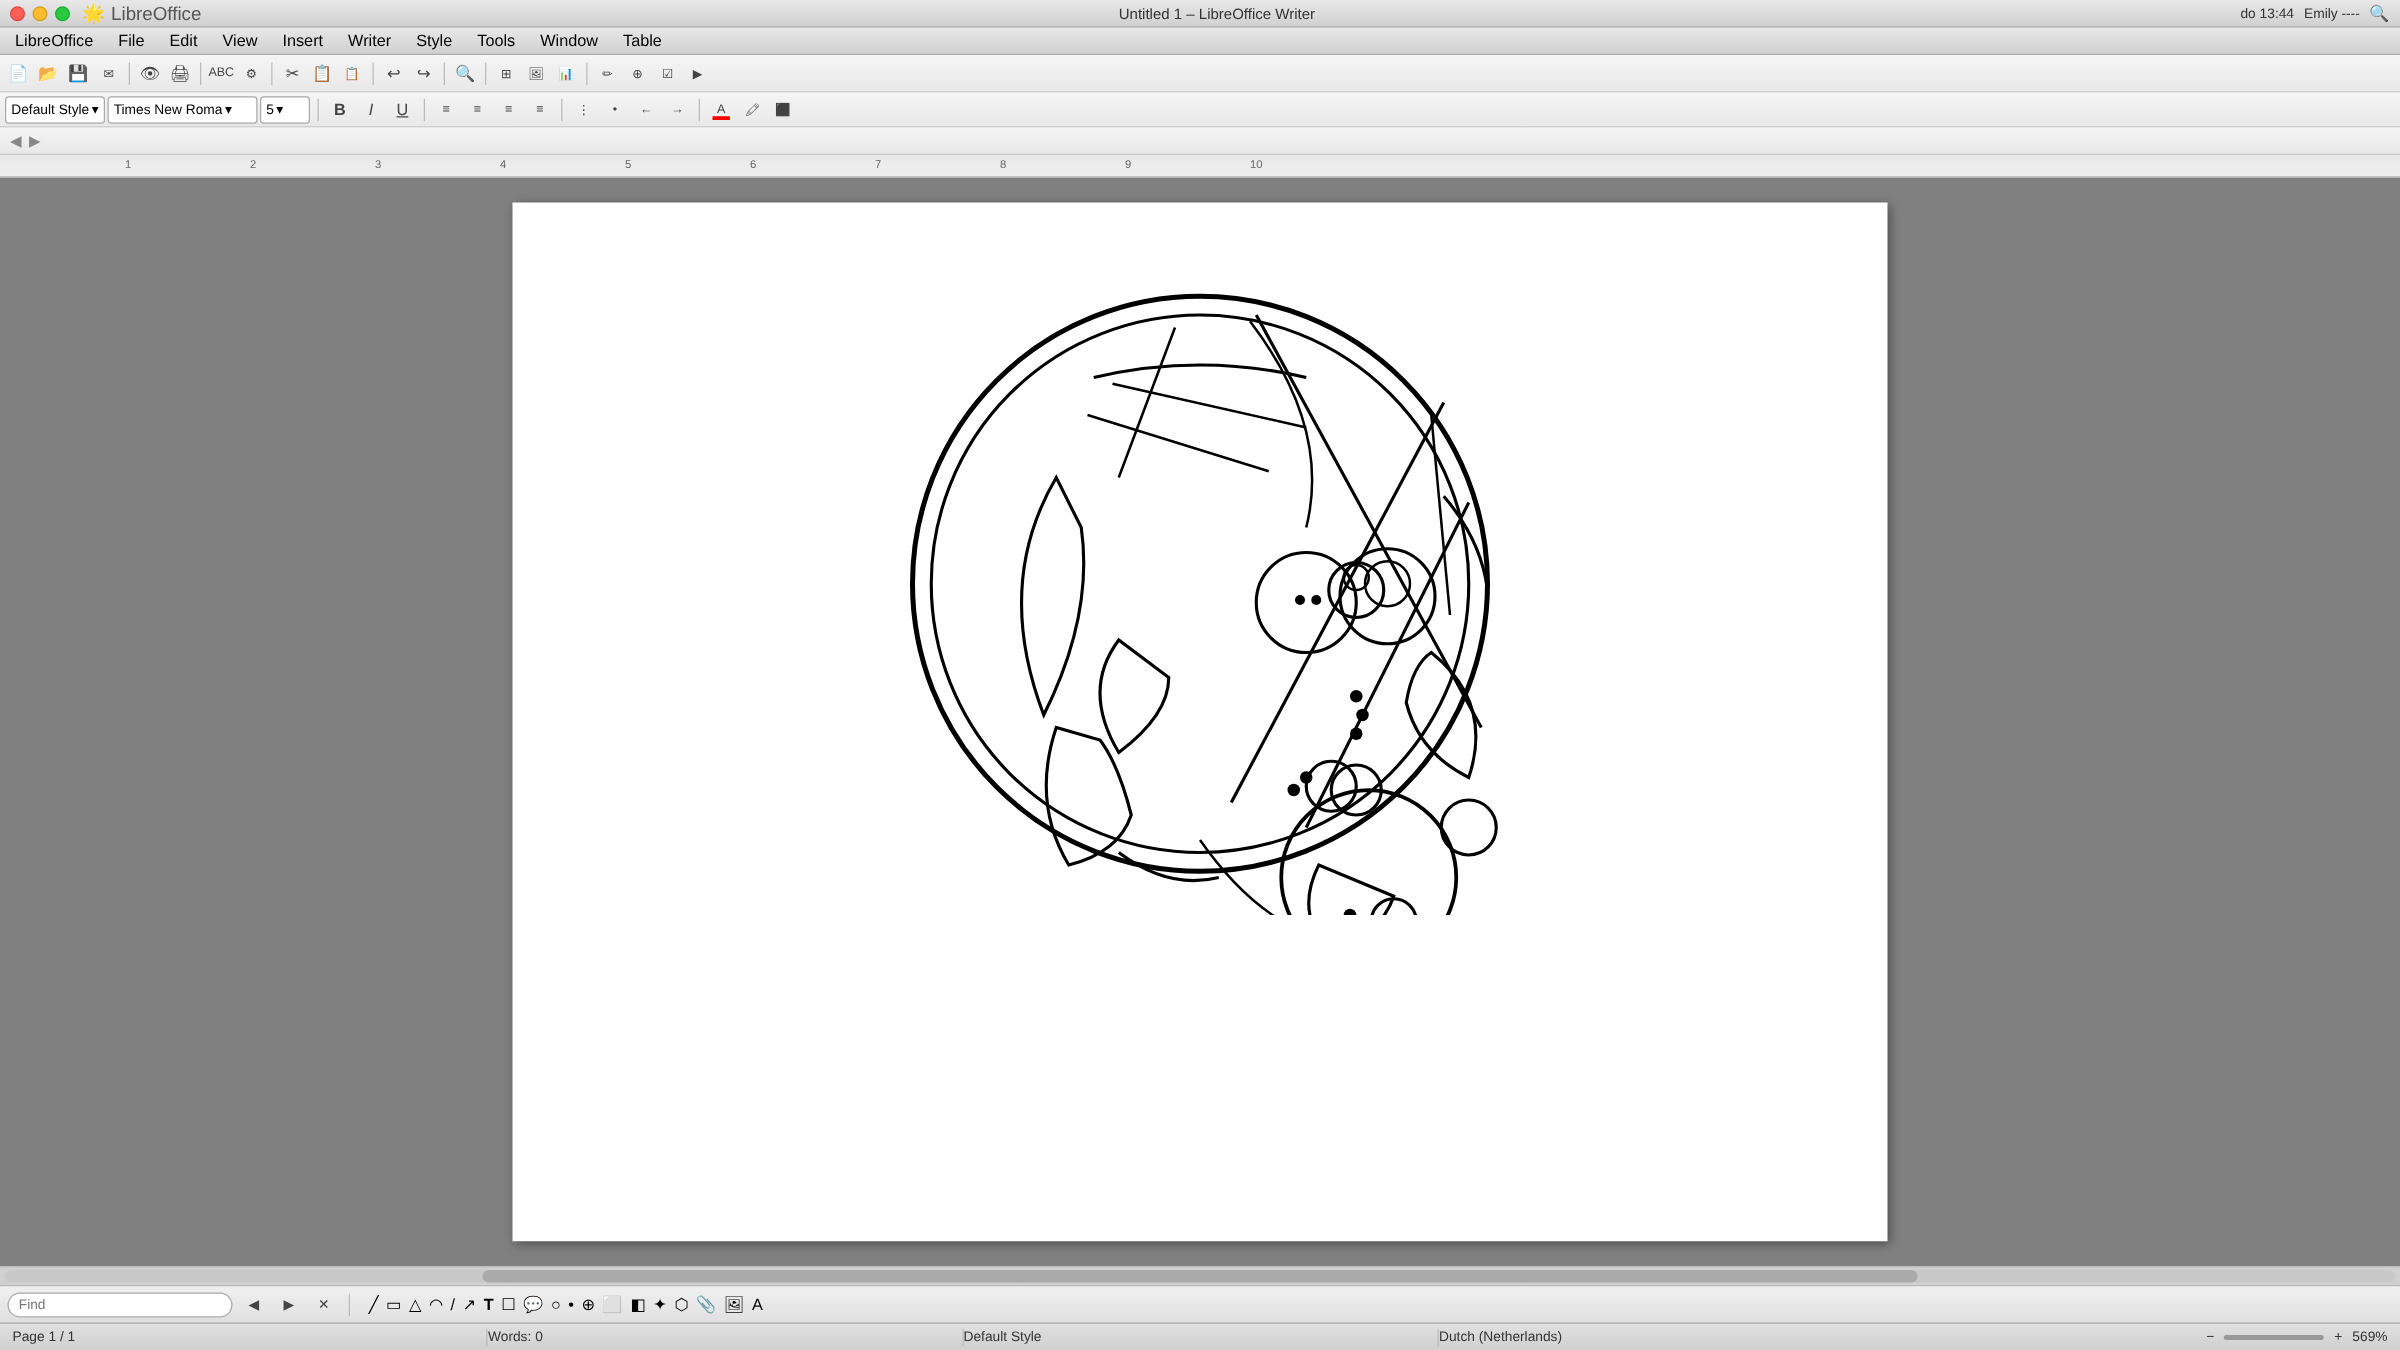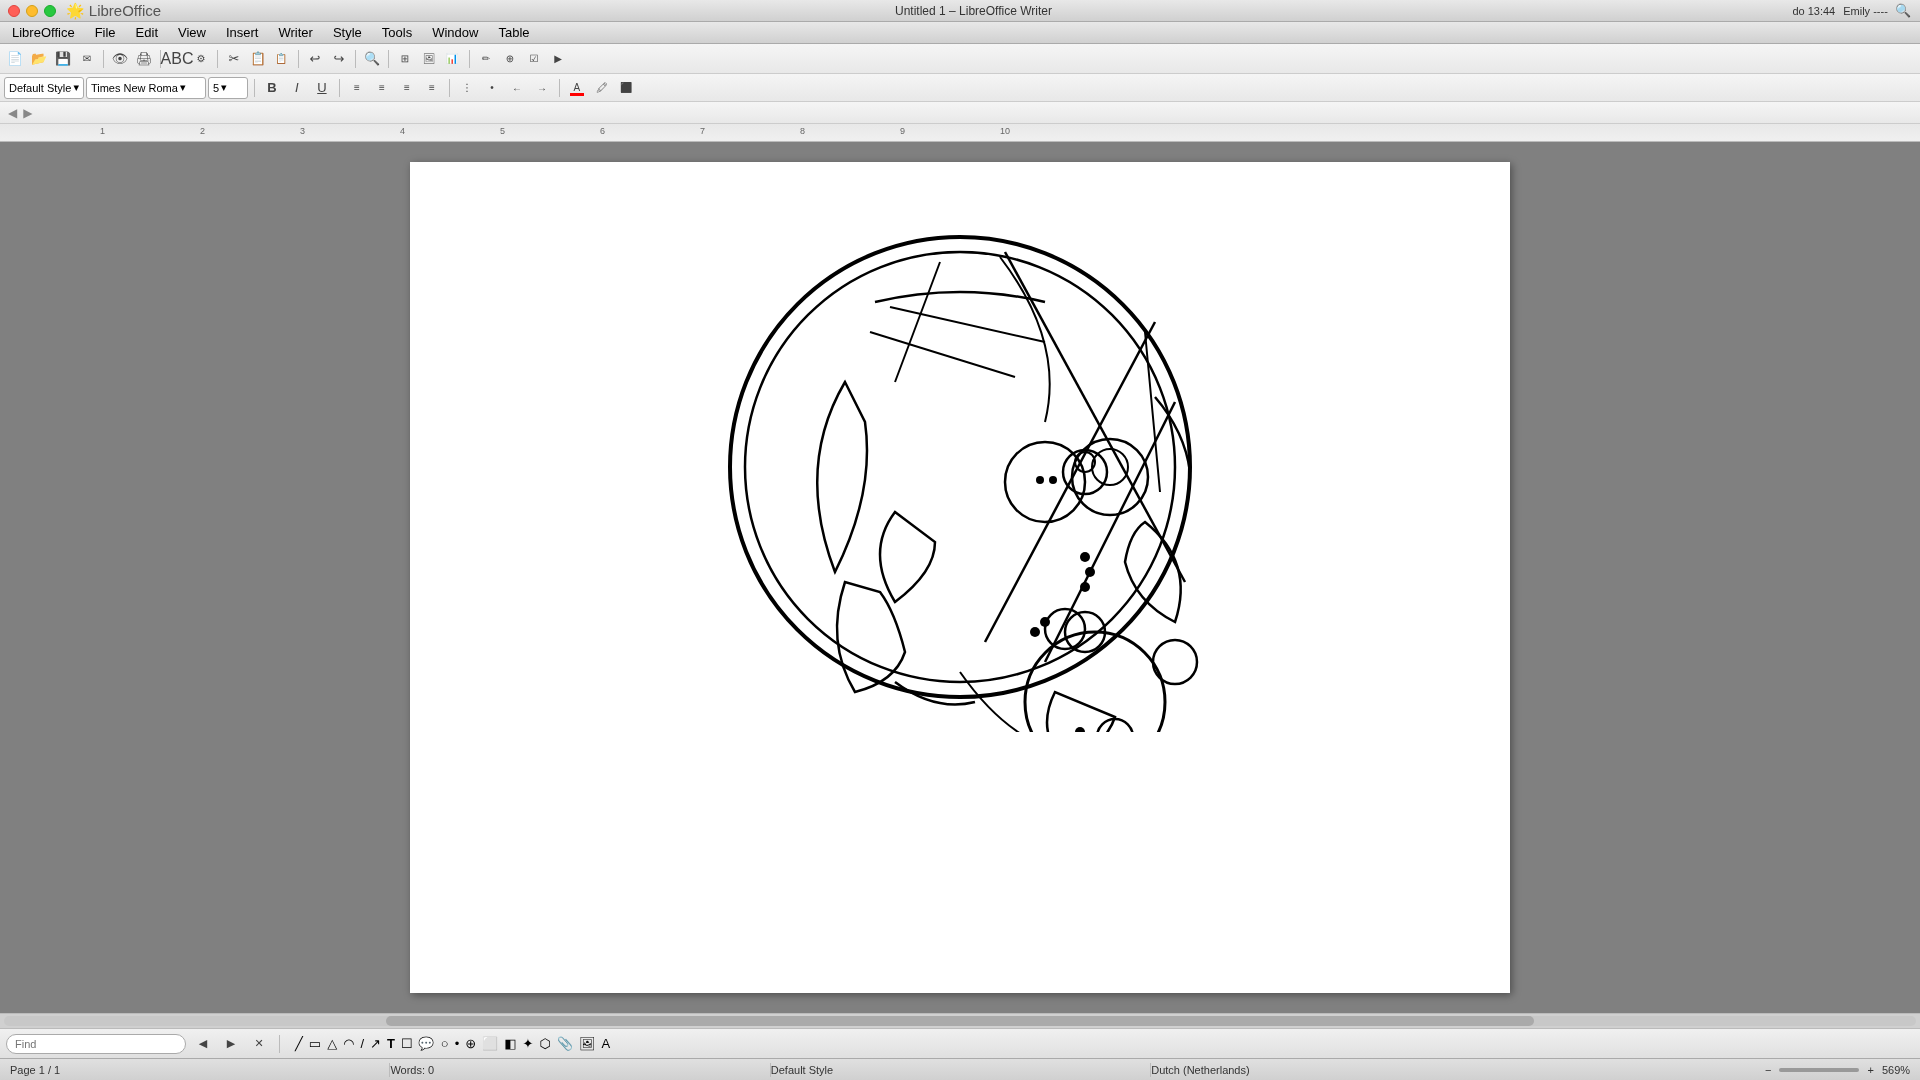--- a/index.html
+++ b/index.html
@@ -209,21 +209,21 @@
 
   <div id="toolbar1">
     <div class="tb-btn" title="New">📄</div>
     <div class="tb-btn">📂</div>
     <div class="tb-btn">💾</div>
     <div class="tb-btn" style="font-size:10px;">✉</div>
     <div class="tb-separator"></div>
     <div class="tb-btn">👁</div>
     <div class="tb-btn">🖨</div>
     <div class="tb-separator"></div>
-    <div class="tb-btn" style="font-size:16px;">ABC</div>
+    <div class="tb-btn" style="font-size:10px;">ABC</div>
     <div class="tb-btn" style="font-size:10px;">⚙</div>
     <div class="tb-separator"></div>
     <div class="tb-btn">✂</div>
     <div class="tb-btn">📋</div>
     <div class="tb-btn" style="font-size:10px;">📋</div>
     <div class="tb-separator"></div>
     <div class="tb-btn">↩</div>
     <div class="tb-btn">↪</div>
     <div class="tb-separator"></div>
     <div class="tb-btn">🔍</div>

